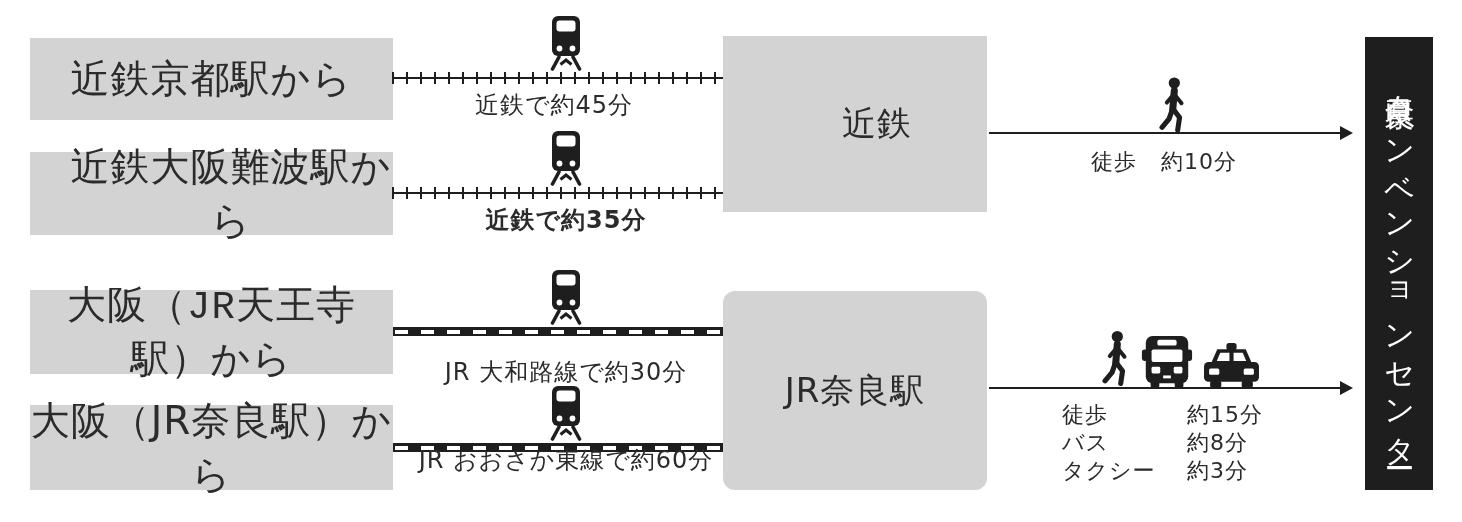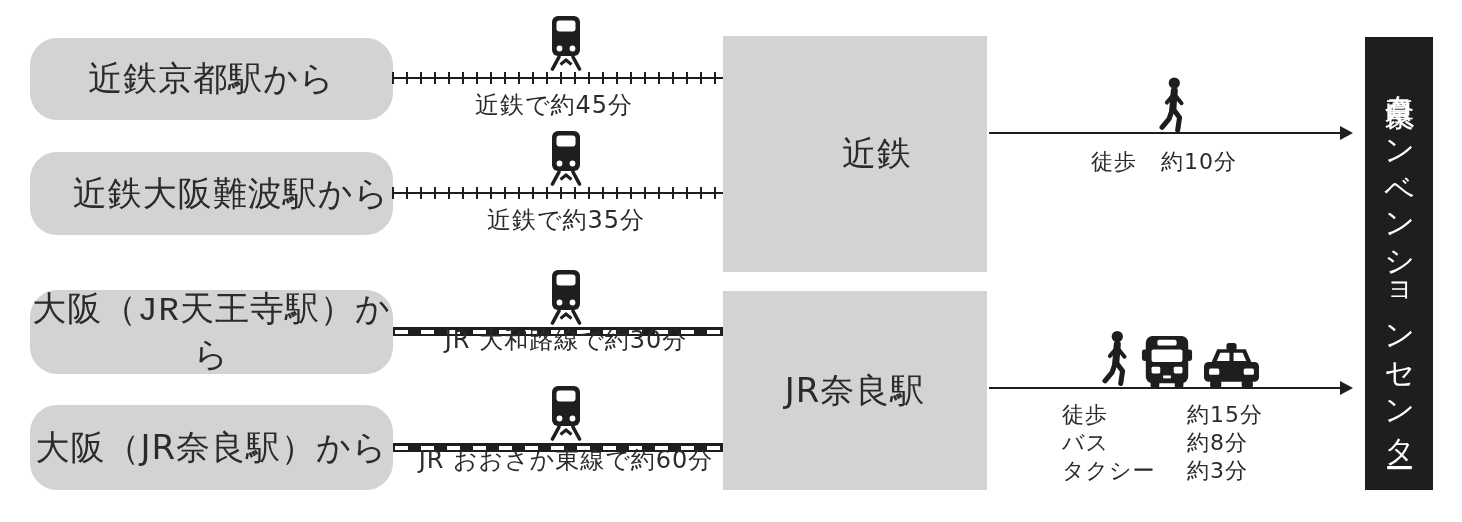--- a/index.html
+++ b/index.html
@@ -7,21 +7,21 @@
     --box:#d3d3d4;
     --txt:#2b2b2b;
   }
   *{margin:0;padding:0;box-sizing:border-box;}
   html,body{background:#fff;}
   body{font-family:"DejaVu Sans","Liberation Sans",sans-serif;color:var(--txt);}
   .canvas{position:relative;width:1462px;height:522px;background:#ffffff;overflow:hidden;}
 
   
   .gbox{position:absolute;background:var(--box);display:flex;align-items:center;justify-content:center;text-align:center;}
-  .origin-box{left:30px;width:363px;font-size:34px;letter-spacing:1px;font-weight:500;border-radius:27px;}
+  .origin-box{left:30px;width:363px;font-size:39px;letter-spacing:1px;font-weight:500;}
   .hub-box{left:723px;width:264px;font-size:34px;letter-spacing:1px;font-weight:500;line-height:1.35;}
 
   
   .rail-private{position:absolute;height:12px;
     background-image:repeating-linear-gradient(90deg,var(--ink) 0 2px,transparent 2px 14px),
                      linear-gradient(var(--ink),var(--ink));
     background-size:auto 100%,100% 2px;
     background-position:0 0,0 5px;
     background-repeat:repeat-x,no-repeat;}
 
@@ -105,30 +105,30 @@
     <rect x="6" y="0" width="28" height="40" rx="6" fill="#1e1e1e"></rect>
     <rect x="10.5" y="4.5" width="19" height="11" rx="3" fill="#ffffff"></rect>
     <circle cx="13.5" cy="32.5" r="2.9" fill="#ffffff"></circle>
     <circle cx="26.5" cy="32.5" r="2.9" fill="#ffffff"></circle>
     <path d="M13 41 L6.5 53" stroke="#1e1e1e" stroke-width="3.6" stroke-linecap="round" fill="none"></path>
     <path d="M27 41 L33.5 53" stroke="#1e1e1e" stroke-width="3.6" stroke-linecap="round" fill="none"></path>
     <path d="M14.5 48.5 L20 44 L25.5 48.5" stroke="#1e1e1e" stroke-width="3" fill="none"></path>
   </svg>
 
   <div class="rail-label" style="left:384px;top:89px;">近鉄で約45分</div>
-  <div class="rail-label" style="left:396px;top:204px;">近鉄で約35分</div>
-  <div class="rail-label" style="left:396px;top:324px;">JR 大和路線で約30分</div>
+  <div class="rail-label" style="left:396px;top:204px;font-weight:bold;">近鉄で約35分</div>
+  <div class="rail-label" style="left:396px;top:356px;">JR 大和路線で約30分</div>
   <div class="rail-label" style="left:396px;top:444px;">JR おおさか東線で約60分</div>
 
-  <div class="gbox hub-box" style="top:36px;height:236px;padding-left:44px;">
+  <div class="gbox hub-box" style="top:36px;height:176px;padding-left:44px;">
     <div>
       <div>近鉄</div>
     </div>
   </div>
-  <div class="gbox hub-box" style="top:291px;height:199px;">
+  <div class="gbox hub-box" style="top:291px;height:199px;border-radius:12px;">
     <div>JR奈良駅</div>
   </div>
 
   <div class="arrow" style="left:989px;top:132px;width:351px;"></div>
   <div class="arrow" style="left:989px;top:387px;width:351px;"></div>
 
   <svg class="icon" style="left:1156px;top:77px;" width="34" height="55" viewBox="0 0 26 42">
     <circle cx="14" cy="4.6" r="4.3" fill="#1e1e1e"></circle>
     <path d="M14 10.5 L12.8 25" stroke="#1e1e1e" stroke-width="5.4" stroke-linecap="round" fill="none"></path>
     <path d="M13.8 13 L19.5 20" stroke="#1e1e1e" stroke-width="3.1" stroke-linecap="round" fill="none"></path>

